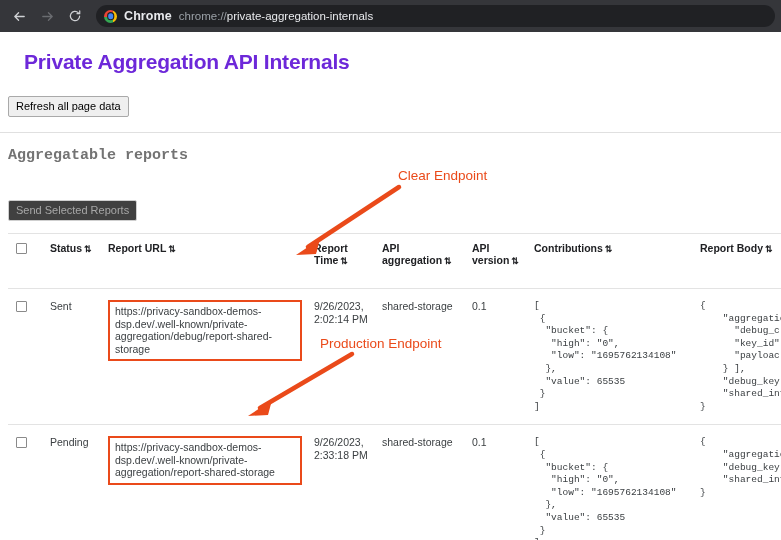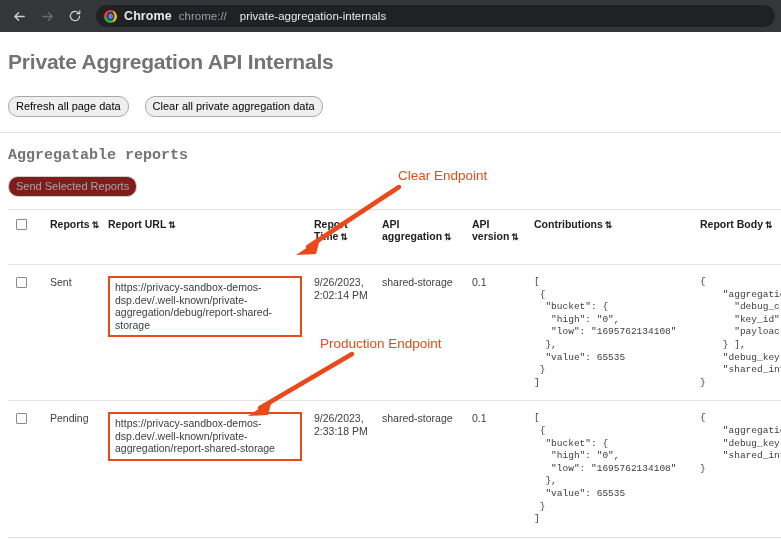--- a/index.html
+++ b/index.html
@@ -34,44 +34,44 @@
         #fbbc05 120deg 240deg,
         #34a853 240deg 360deg);
   }
   .chrome-logo::after{
     content:""; position:absolute; left:50%; top:50%; width:5.6px; height:5.6px;
     transform:translate(-50%,-50%); border-radius:50%; background:#4285f4;
     box-shadow:0 0 0 1.1px #202124;
   }
   .omni-label{ color:#e8eaed; font-size:12.5px; font-weight:bold; letter-spacing:.1px; }
   .omni-url{ color:#9aa0a6; font-size:11.5px; white-space:nowrap; }
-  .omni-url b{ color:#e8eaed; font-weight:normal;margin-left:13px; }
+  .omni-url b{ color:#e8eaed; font-weight:normal; }
 
   
   .page{ position:relative; padding:0 8px; }
   h1.page-title{
-    font-size:21px; font-weight:bold; color:#737373;
-    margin:18px 0 0 0; letter-spacing:-.2px;
+    font-size:21px; font-weight:bold; color:#6d28d9;
+    margin:18px 0 0 16px; letter-spacing:-.2px;
   }
   .btn-row{ margin-top:22px; display:flex; gap:16px; }
   .ua-button{
     font-family:"Liberation Sans", sans-serif;
     font-size:11px; color:#000; background:#efefef;
-    border:1px solid #a9a9a9; border-radius:10px;
+    border:1px solid #a9a9a9; border-radius:2px;
     padding:2px 7px; line-height:15px; cursor:default;
   }
   .hr{ height:1px; background:#e0e0e0; margin:15px -8px 0 -8px; }
 
   h2.section-title{
     font-size:15px; font-weight:bold; color:#737373;
     margin:14px 0 0 0;
     font-family:Liberation Mono, monospace;
   }
   .send-row{ margin-top:12px; }
-  .ua-button.disabled{ color:#a7a7a7; border-color:#cfcfcf; background:#7f1d1d; }
+  .ua-button.disabled{ color:#a7a7a7; border-color:#cfcfcf; background:#404040;margin-top:24px; }
 
   
   table.reports{
     width:100%; border-collapse:collapse; margin-top:12px;
     table-layout:fixed;
   }
   table.reports th{
     text-align:left; vertical-align:top;
     font-size:10.5px; font-weight:bold; color:#202124;
     padding:8px 6px 22px 6px;
@@ -152,21 +152,20 @@
     <span class="omni-url"><span>chrome://</span><b>private-aggregation-internals</b></span>
   </div>
 </div>
 
 <div class="page">
 
   <h1 class="page-title">Private Aggregation API Internals</h1>
 
   <div class="btn-row">
     <button class="ua-button">Refresh all page data</button>
-    <button class="ua-button">Clear all private aggregation data</button>
   </div>
 
   <div class="hr"></div>
 
   <h2 class="section-title">Aggregatable reports</h2>
 
   <div class="send-row">
     <button class="ua-button disabled">Send Selected Reports</button>
   </div>
 
@@ -179,21 +178,21 @@
       <col class="c-api">
         <col class="c-ver">
         <col class="c-contrib">
         <col class="c-body">
     </colgroup>
     <thead>
       <tr>
         <th>
           <input type="checkbox" class="cb" style="">
         </th>
-        <th><span>Reports</span><span class="sort-ind">⇅</span></th>
+        <th><span>Status</span><span class="sort-ind">⇅</span></th>
         <th><span>Report URL</span><span class="sort-ind">⇅</span></th>
         <th><span>Report Time</span><span class="sort-ind">⇅</span></th>
         <th><span>API aggregation</span><span class="sort-ind">⇅</span></th>
         <th><span>API version</span><span class="sort-ind">⇅</span></th>
         <th><span>Contributions</span><span class="sort-ind">⇅</span></th>
         <th><span>Report Body</span><span class="sort-ind">⇅</span></th>
       </tr>
     </thead>
     <tbody>
       <tr>

